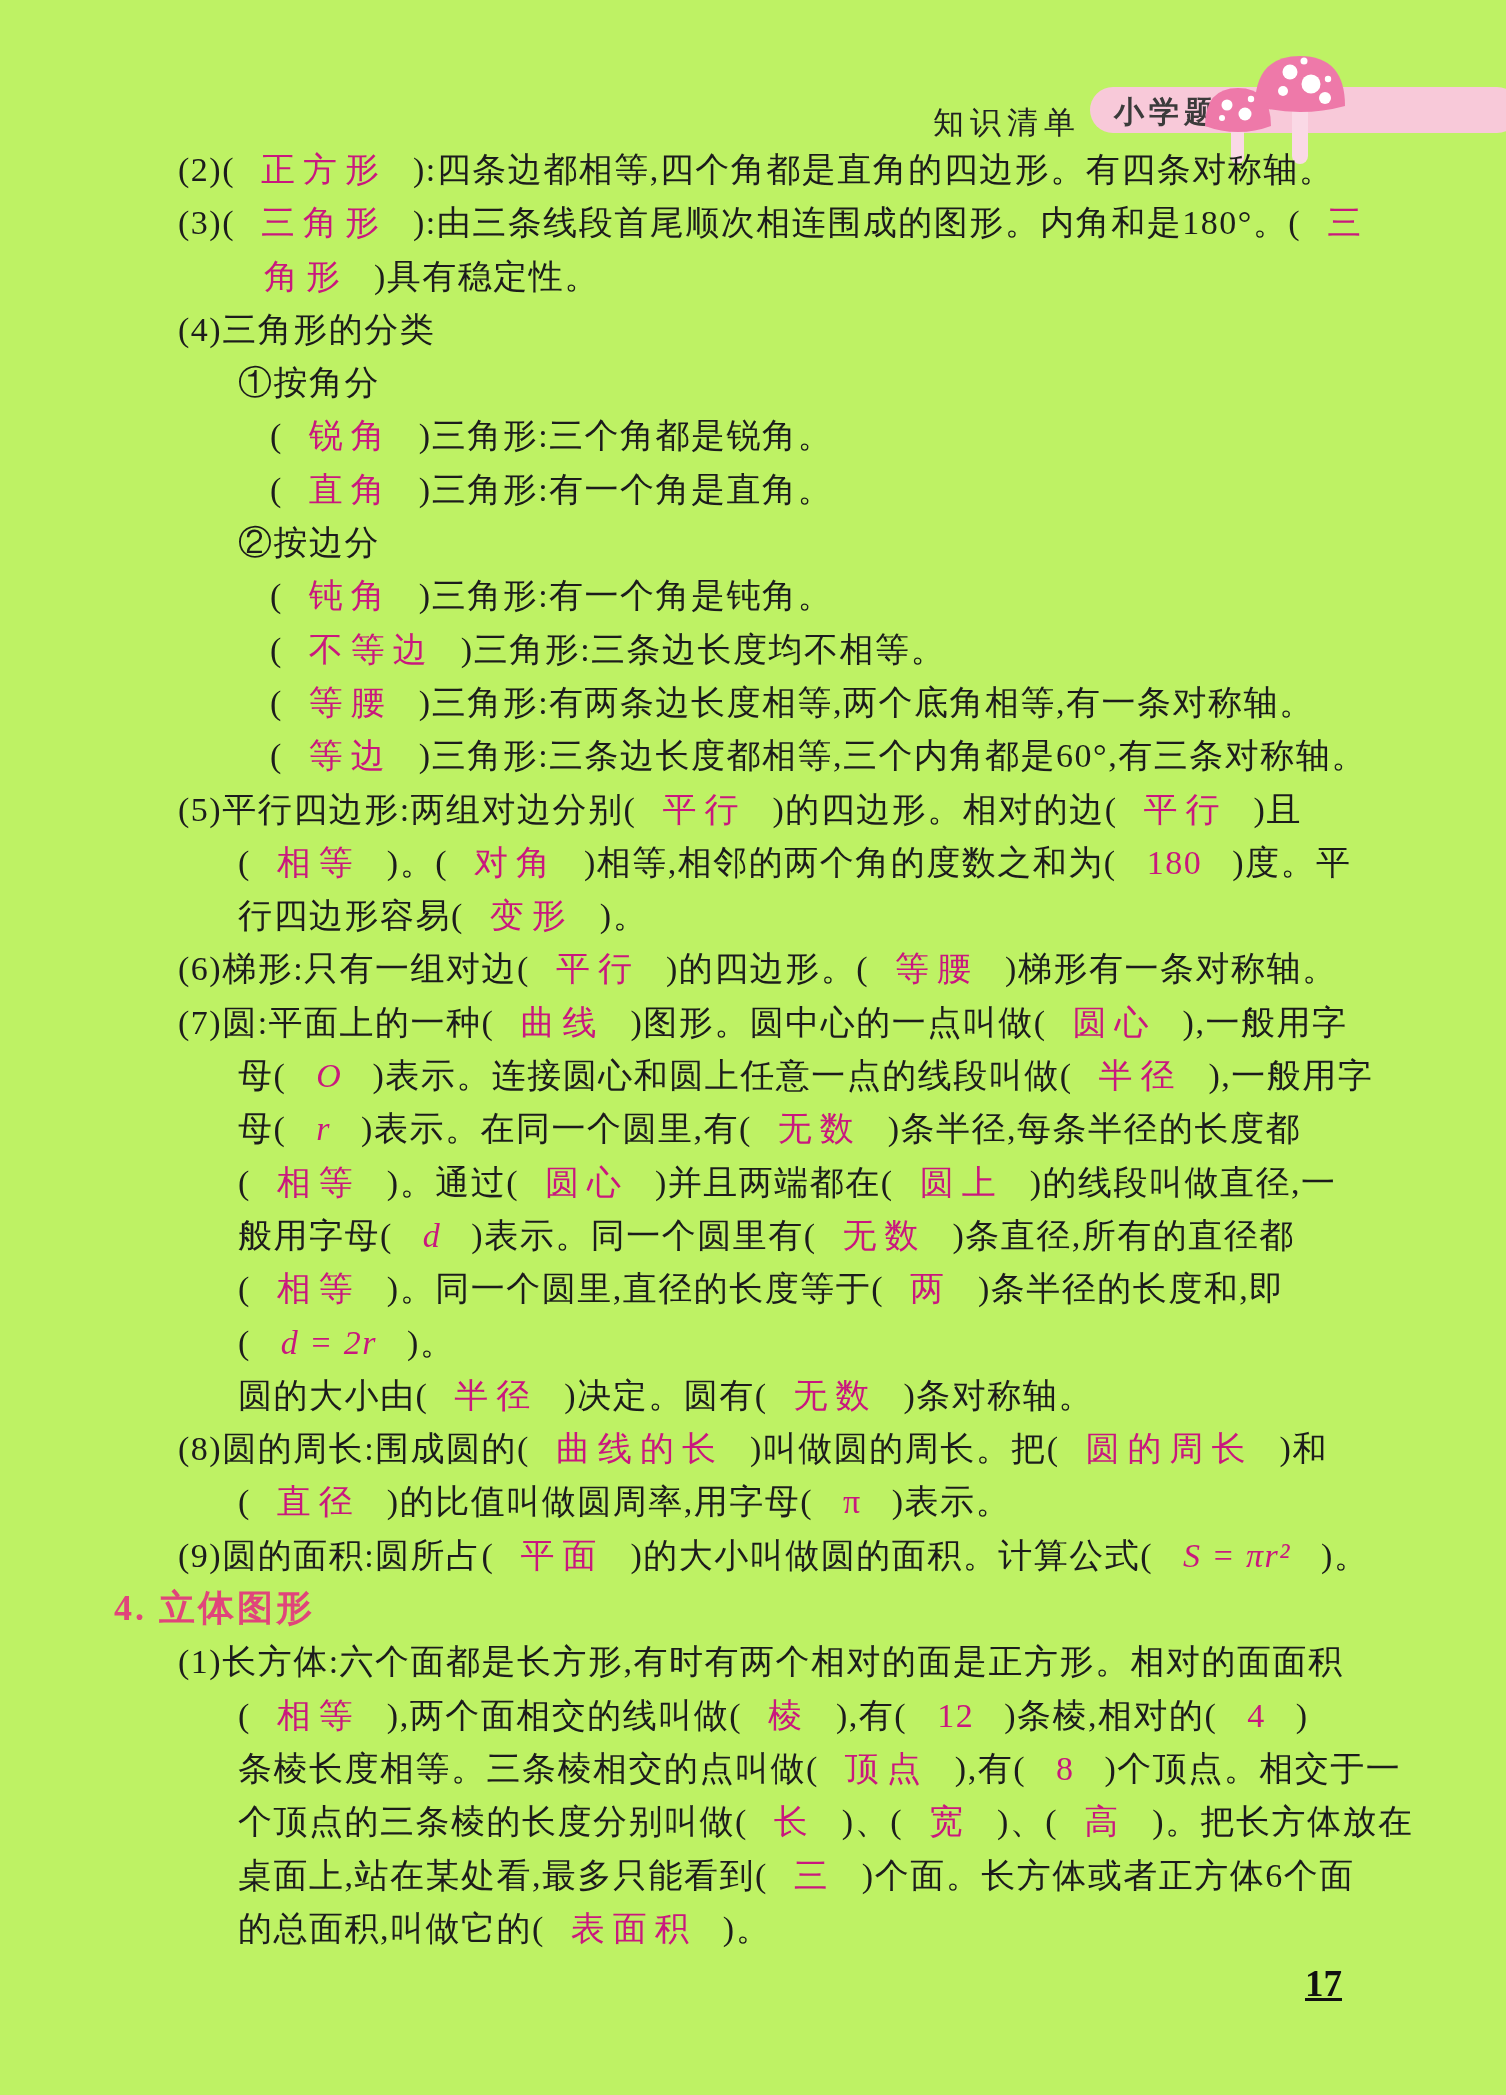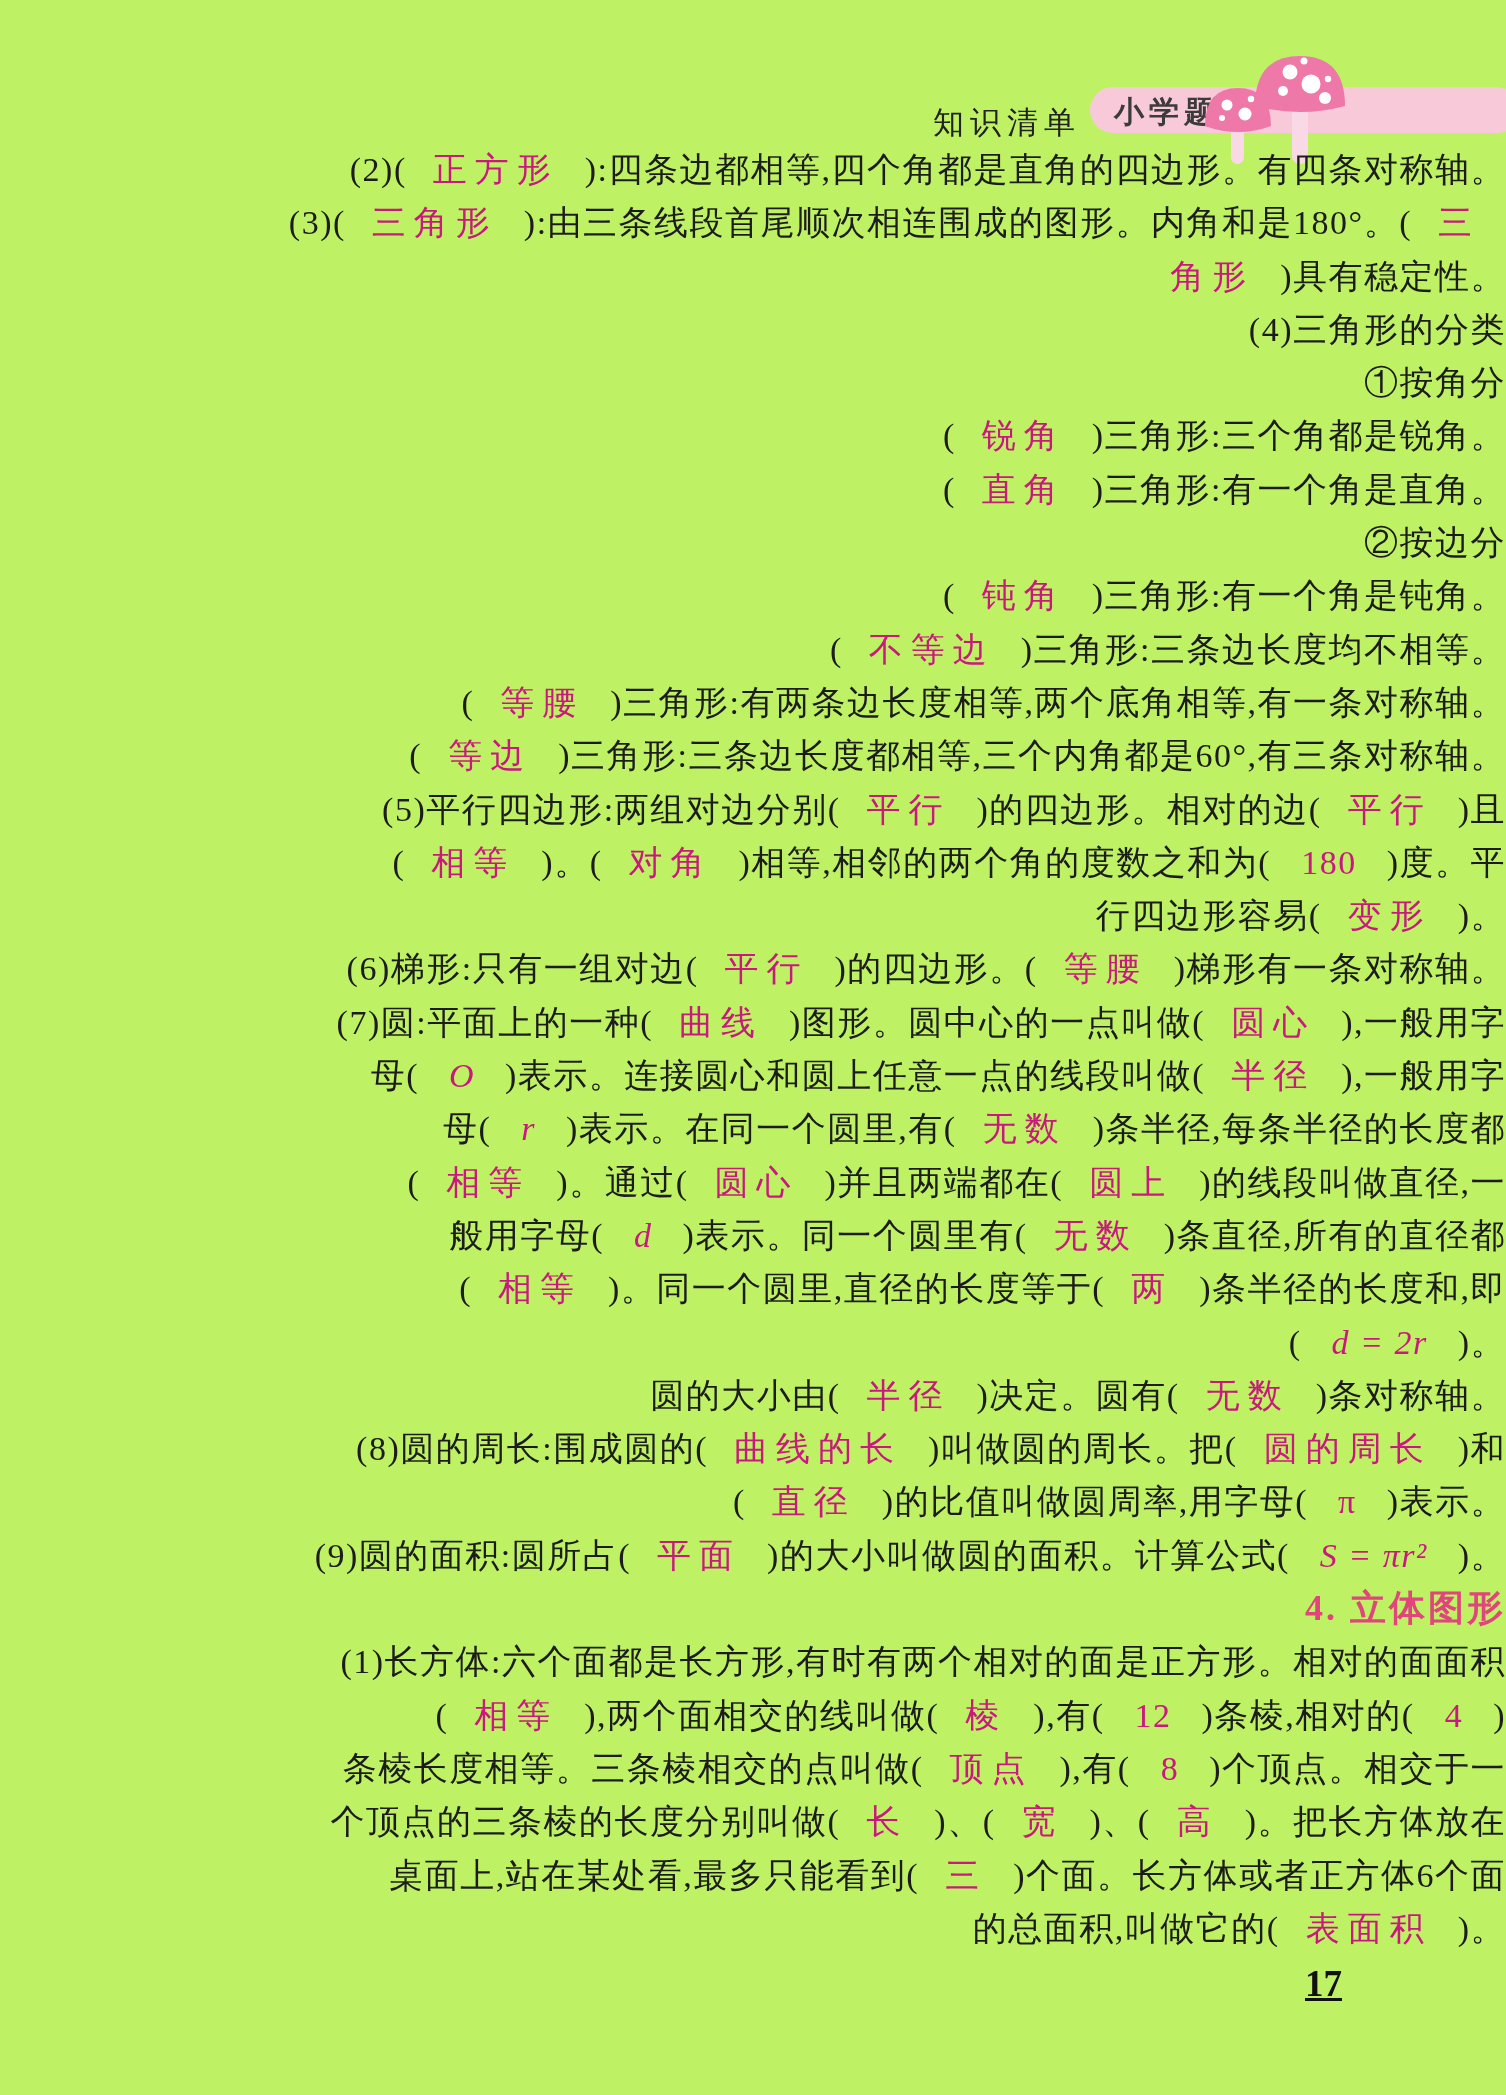--- a/index.html
+++ b/index.html
@@ -24,31 +24,31 @@
   }
   #hdr-badge{
     position:absolute;left:1114px;top:92px;
     font-size:30px;font-weight:bold;color:#3b3b3b;
     letter-spacing:5px;
     font-family:"Liberation Sans", sans-serif;
   }
   #mushrooms{position:absolute;left:1195px;top:48px;}
   
   #content{
-    position:absolute;left:0;top:143px;width:1506px;text-align:right;
+    position:absolute;left:0;top:143px;width:1506px;
   }
   .line{
     height:53.3px;line-height:53.3px;
     font-size:34px;color:#1c1c1c;
     letter-spacing:1.5px;
     white-space:nowrap;
   }
   .item   {padding-left:178px;}
   .cont   {padding-left:238px;}
-  .sub    {}
+  .sub    {padding-left:270px;}
   .section{padding-left:114px;font-weight:bold;color:#e0457b;font-size:36px;letter-spacing:3px;}
   .t{color:#1c1c1c;}
   .section .t{color:#e0457b;}
   .a{color:#c9187e;margin:0 26px;letter-spacing:8px;}
   .m{color:#c9187e;margin:0 30px;font-style:italic;font-family:"Liberation Serif", serif;}
   .n{color:#c9187e;margin:0 30px;font-family:"Liberation Serif", serif;}
   
   #page-num{
     position:absolute;left:1305px;top:1962px;
     font-size:37px;font-weight:bold;color:#111111;

